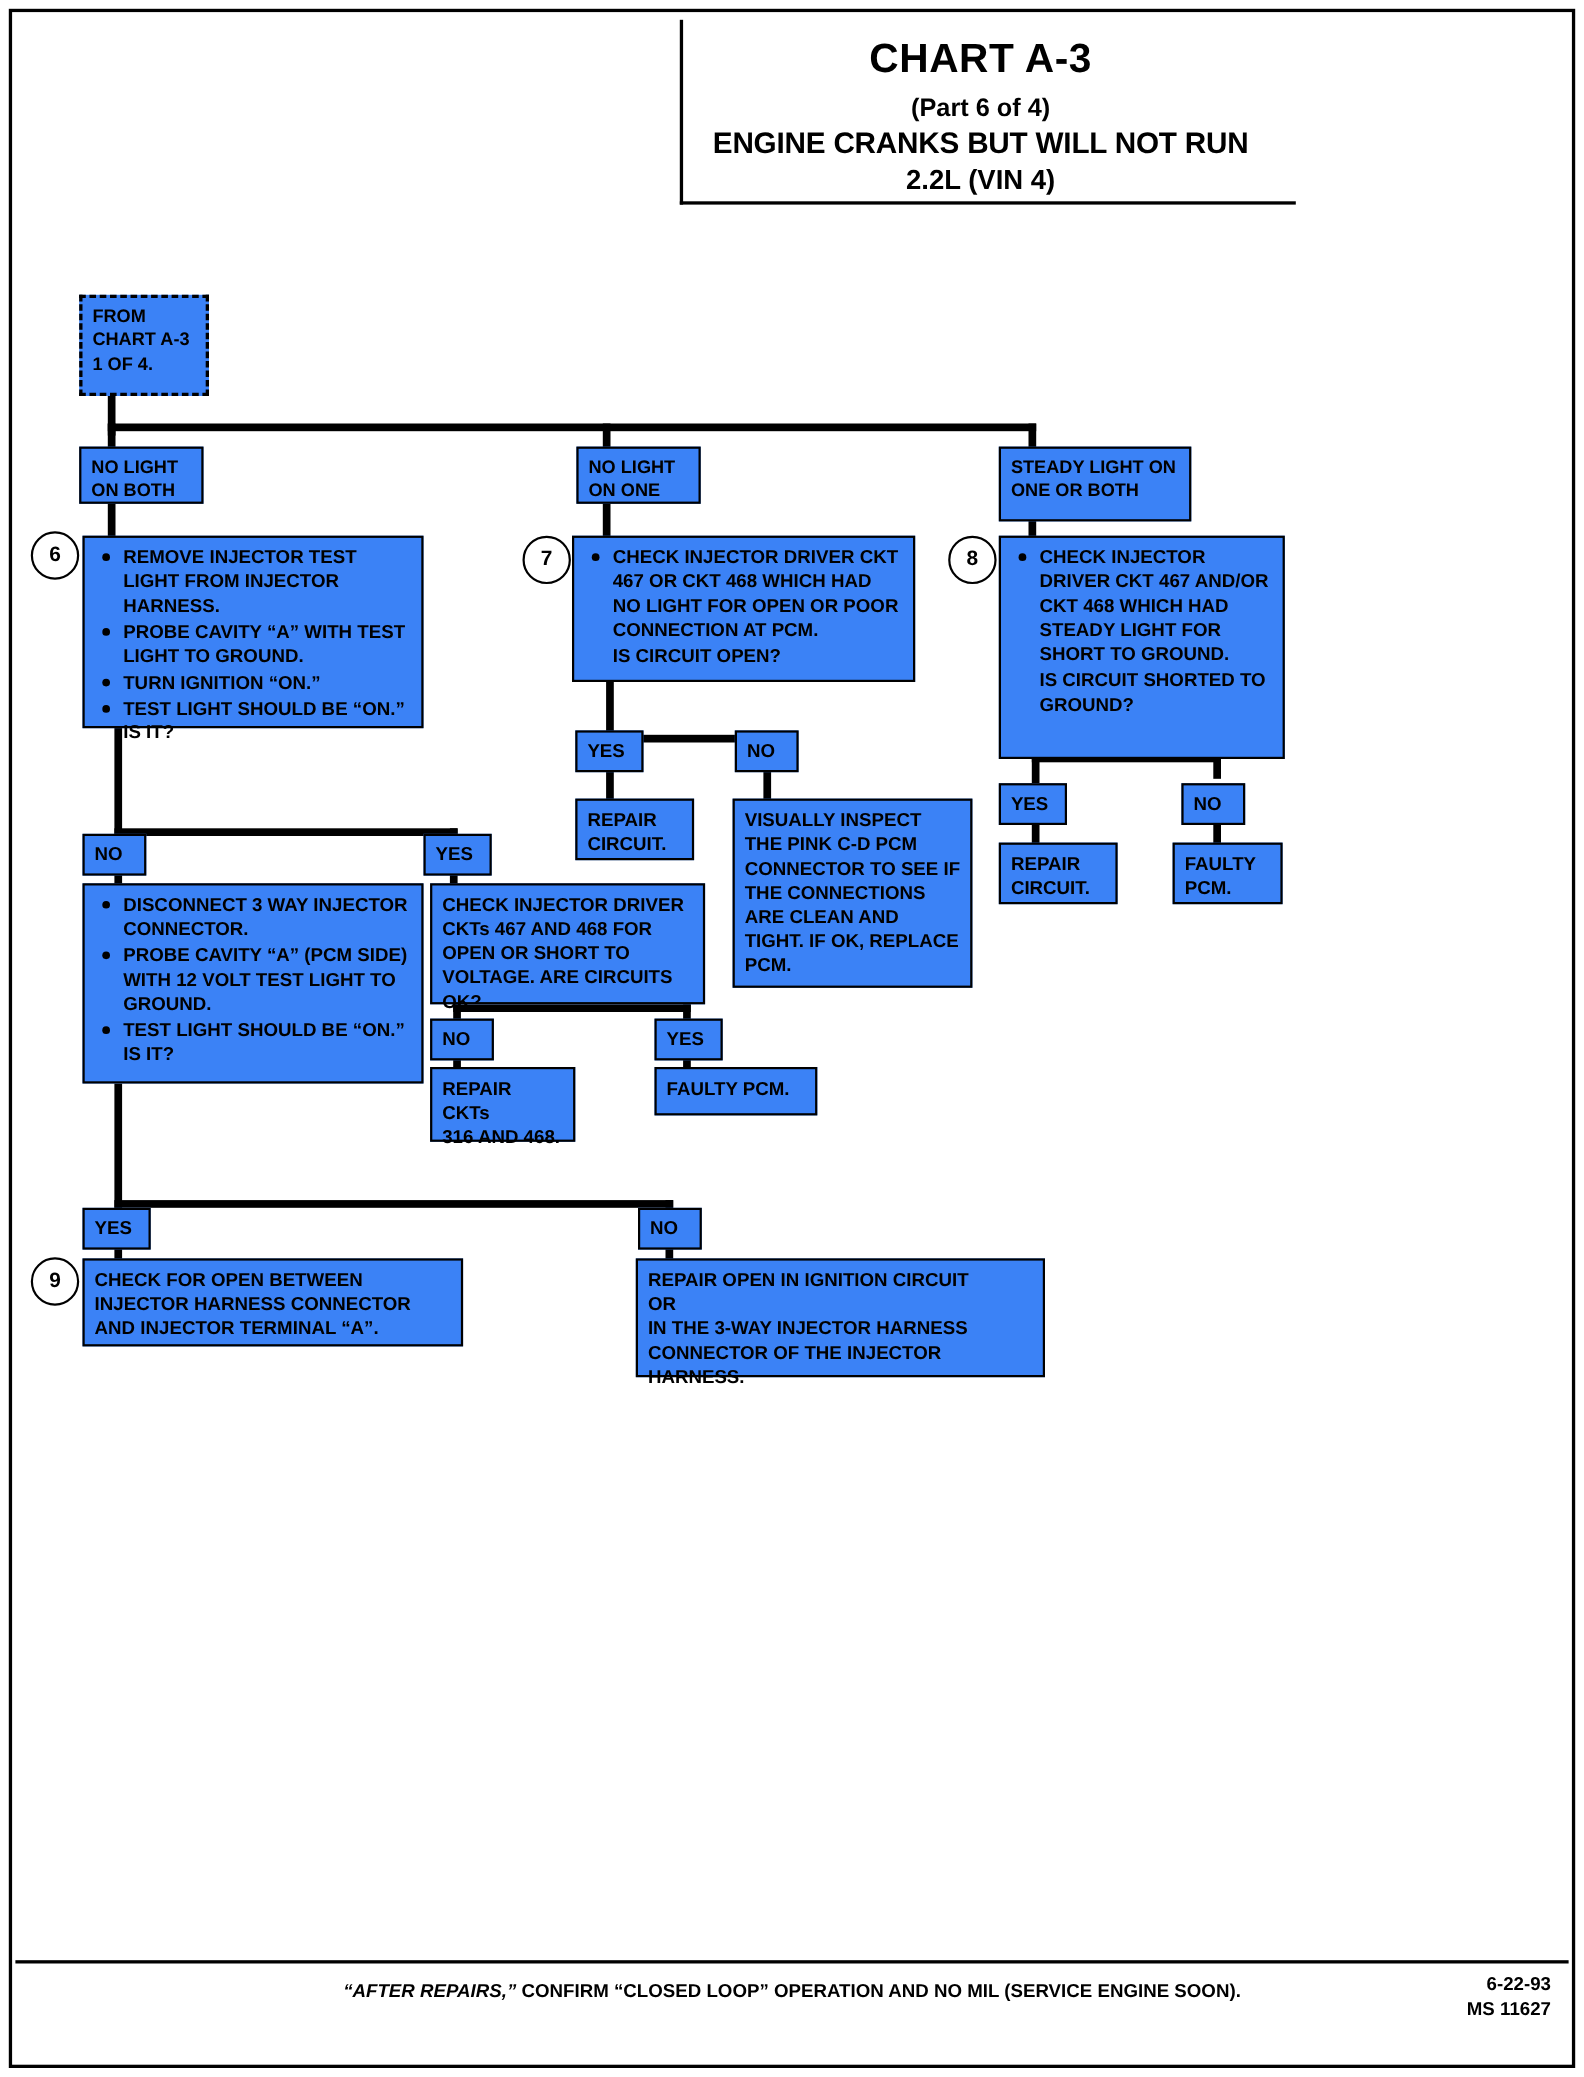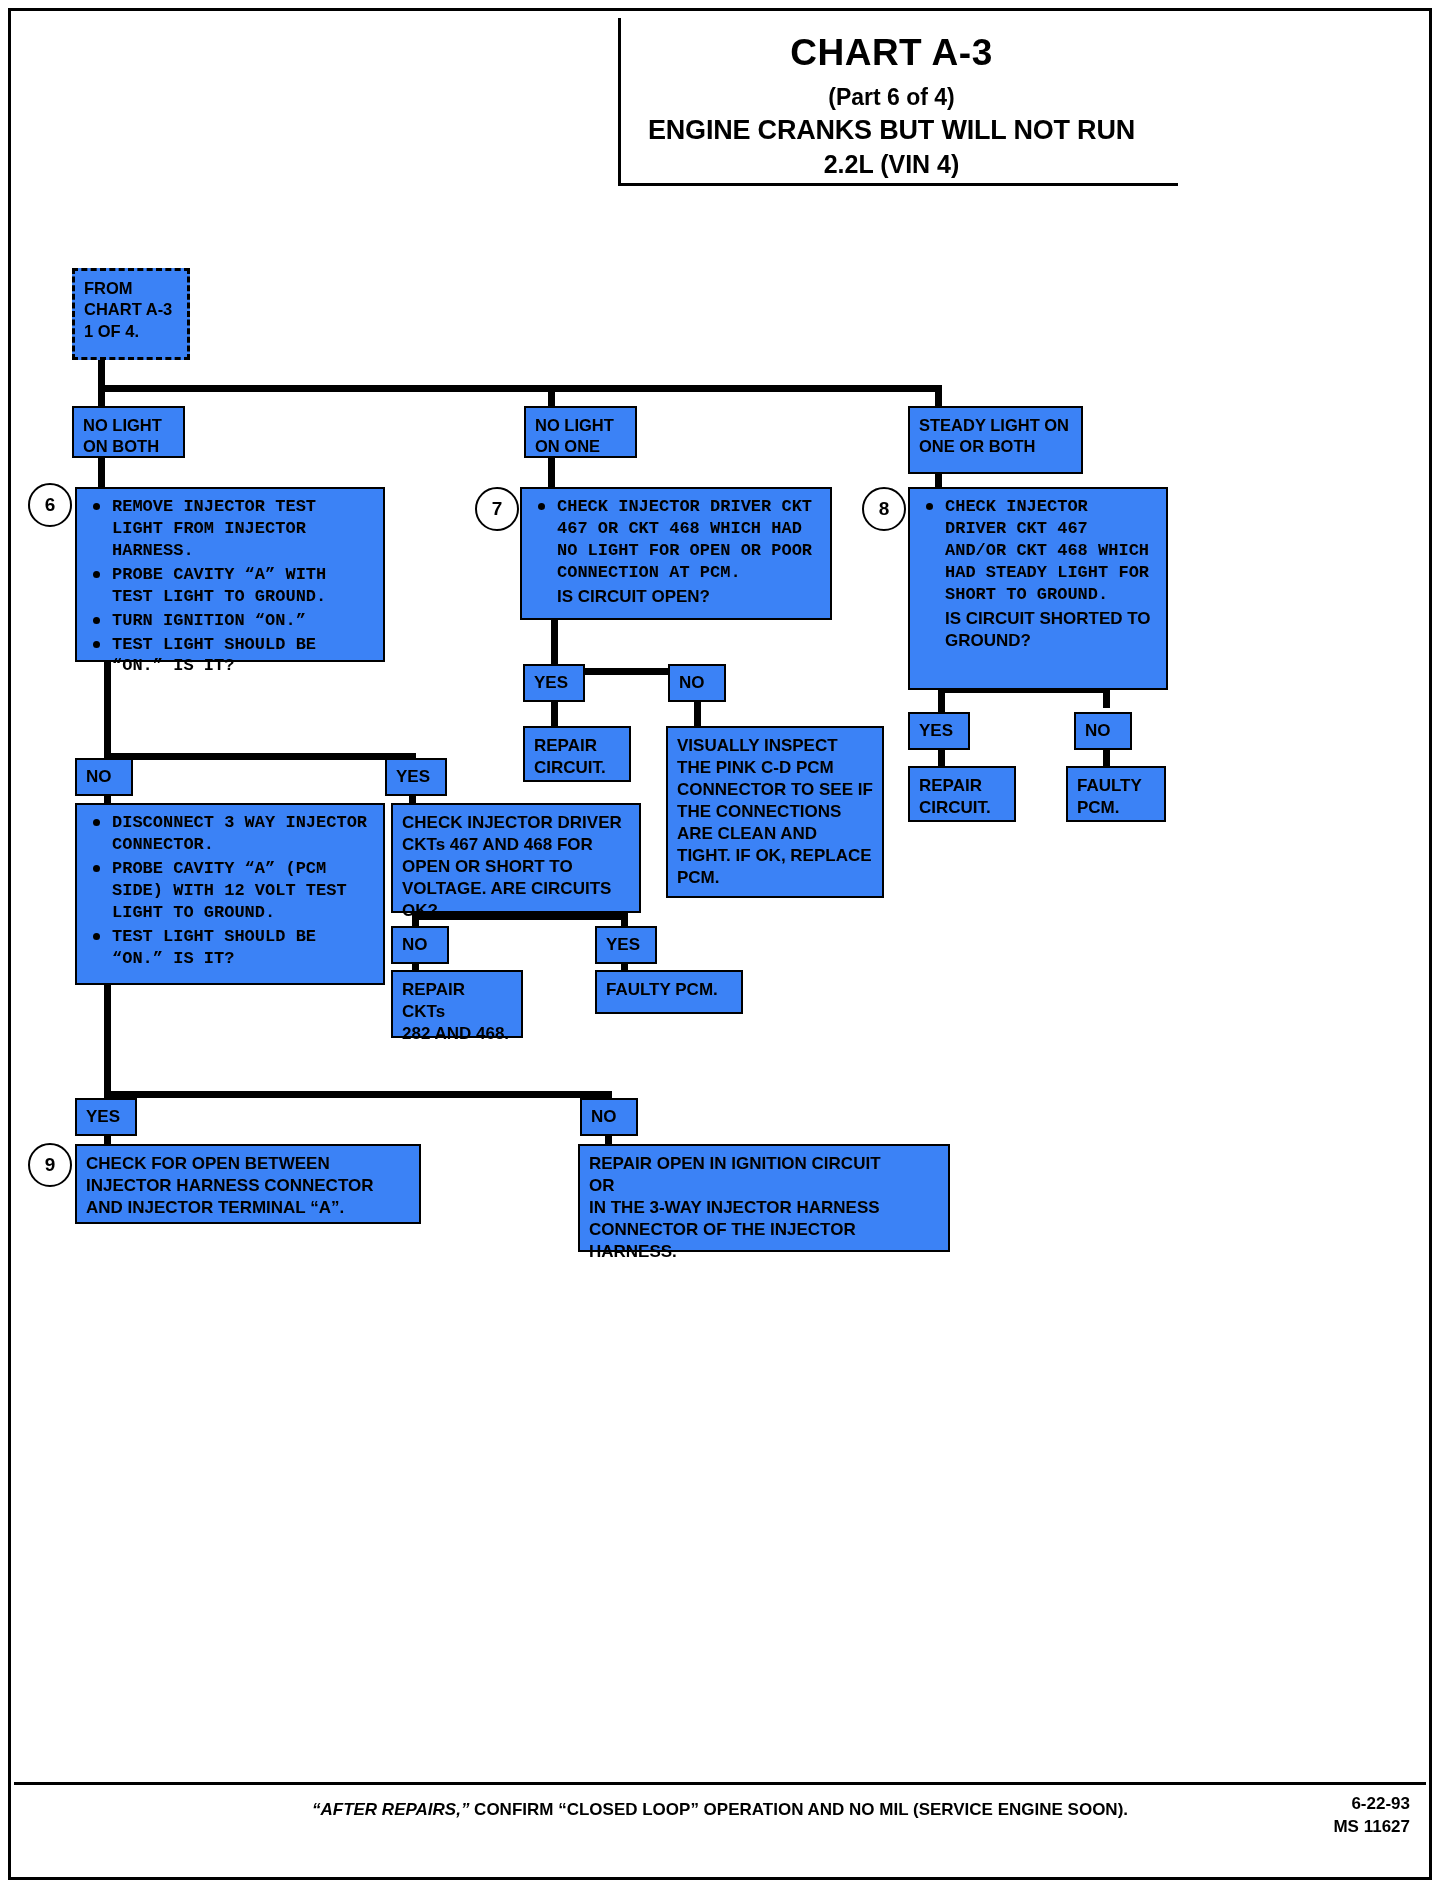--- a/index.html
+++ b/index.html
@@ -31,21 +31,21 @@
     font-weight:bold; line-height:1.29; z-index:3;
   }
   .node.dashed { border:3px dashed #000; }
   .pad { padding:7px 9px; }
   .fs14 { font-size:16.5px; }
   .fs15 { font-size:17px; }
 
   .tag { font-size:17px; font-weight:bold; padding:6px 9px; }
 
   ul.bul { margin:0; padding:0; list-style:none; }
-  ul.bul li { position:relative; padding-left:26px; margin-bottom:2px;font-family:Liberation Mono, monospace; }
+  ul.bul li { position:relative; padding-left:26px; margin-bottom:2px; }
   ul.bul li:before {
     content:""; position:absolute; left:7px; top:7px;
     width:7px; height:7px; border-radius:50%; background:#000;
   }
 
   .circ {
     position:absolute; width:44px; height:44px; border:2.5px solid #000;
     border-radius:50%; background:#fff; z-index:4;
     font-size:19px; font-weight:bold; text-align:center; line-height:40px;
   }
@@ -192,21 +192,21 @@
     <li>TEST LIGHT SHOULD BE “ON.” IS IT?</li>
   </ul>
 </div>
 
 <div class="node pad fs15" style="left:391px; top:803px; width:250px; height:110px;">CHECK INJECTOR DRIVER CKTs 467 AND 468 FOR OPEN OR SHORT TO VOLTAGE. ARE CIRCUITS OK?</div>
 
 <div class="node tag" style="left:391px; top:926px; width:58px; height:38px;">NO</div>
 <div class="node tag" style="left:595px; top:926px; width:62px; height:38px;">YES</div>
 
 <div class="node pad fs15" style="left:391px; top:970px; width:132px; height:68px; white-space:pre-line;">REPAIR CKTs
-282 AND 468.</div>
+316 AND 468.</div>
 <div class="node pad fs15" style="left:595px; top:970px; width:148px; height:44px;">FAULTY PCM.</div>
 
 <div class="node tag" style="left:75px; top:1098px; width:62px; height:38px;">YES</div>
 <div class="node tag" style="left:580px; top:1098px; width:58px; height:38px;">NO</div>
 
 <div class="circ" style="left:28px; top:1143px;">9</div>
 <div class="node pad fs15" style="left:75px; top:1144px; width:346px; height:80px;">CHECK FOR OPEN BETWEEN INJECTOR HARNESS CONNECTOR AND INJECTOR TERMINAL “A”.</div>
 
 <div class="node pad fs15" style="left:578px; top:1144px; width:372px; height:108px; white-space:pre-line;">REPAIR OPEN IN IGNITION CIRCUIT
 OR

